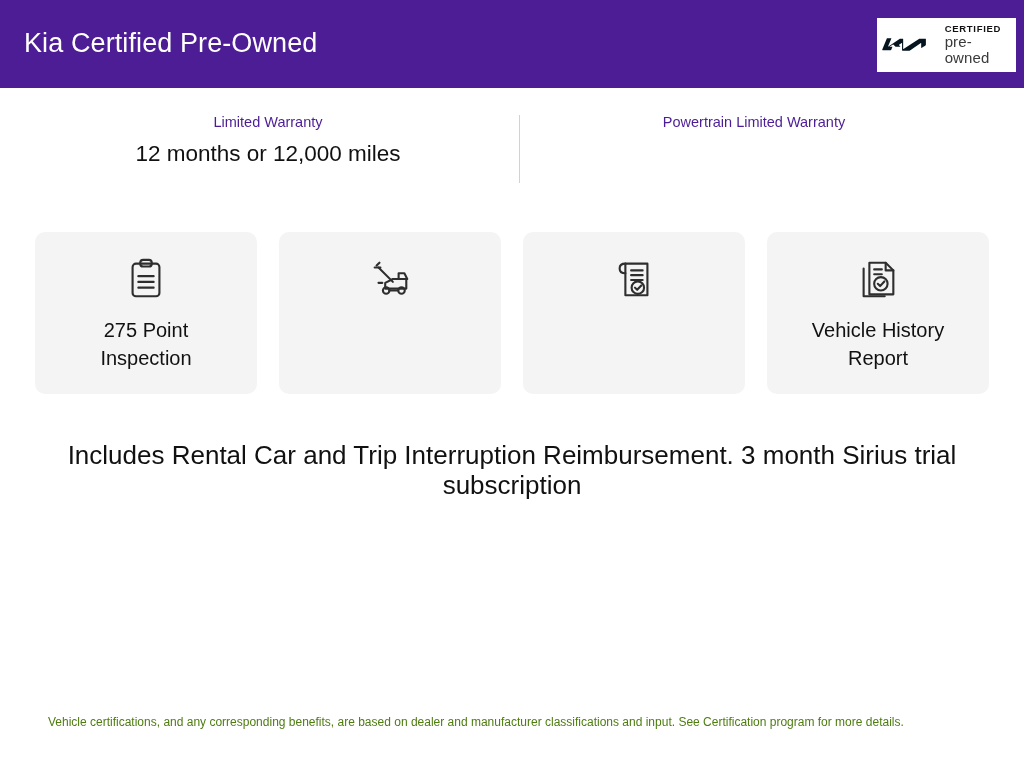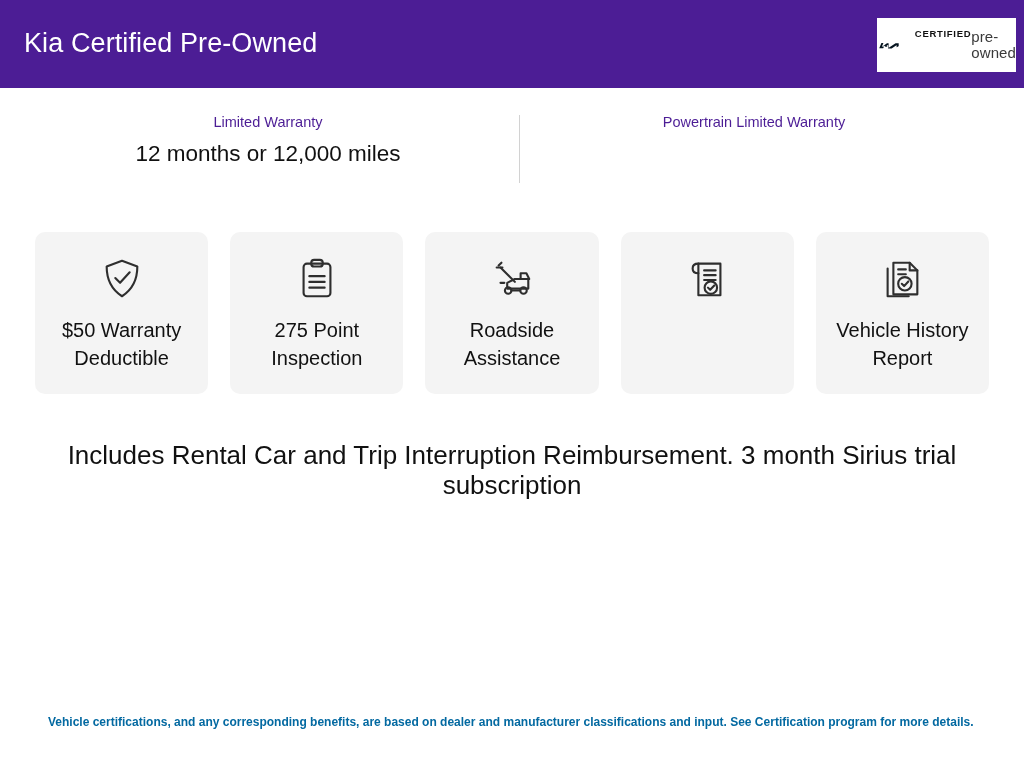--- a/index.html
+++ b/index.html
@@ -51,21 +51,21 @@
     display: block;
     width: 54px;
     height: 18px;
   }
   .logo-divider {
     width: 0px;
     height: 22px;
   }
   .logo-text {
     display: flex;
-    flex-direction: row;
+    flex-direction: column;
     align-items: flex-start;
     line-height: 1.05;
   }
   .logo-certified {
     font-size: 9.5px;
     font-weight: 700;
     letter-spacing: 0.7px;
     color: #111111;
   }
   .logo-preowned {
@@ -165,22 +165,22 @@
   }
 
   
   .footer {
     position: absolute;
     left: 48px;
     top: 713px;
     width: 936px;
     font-size: 12px;
     line-height: 18px;
-    color: #0369a1;
-    font-weight: 700;
+    color: #4d7c0f;
+    font-weight: 400;
   }
 </style>
 </head>
 <body>
 
 <div class="header">
   <div class="header-title">Kia Certified Pre-Owned</div>
 
   <div class="logo-box">
     <span class="logo-mark">
@@ -202,30 +202,20 @@
     <div class="warranty-value">12 months or 12,000 miles</div>
   </div>
   <div class="warranty-divider"></div>
   <div class="warranty-col right">
     <div class="warranty-label">Powertrain Limited Warranty</div>
   </div>
 </div>
 
 <div class="cards">
 
-  <div class="card">
-    <span class="card-icon">
-      <svg viewBox="0 0 48 48" fill="none" stroke="currentColor" stroke-width="2.2" stroke-linecap="round" stroke-linejoin="round" xmlns="http://www.w3.org/2000/svg" aria-hidden="true">
-        <path d="M24 5 L40 11 C40 24 35 35 24 42 C13 35 8 24 8 11 Z"></path>
-        <path d="M17 23 l5 5 l10 -11"></path>
-      </svg>
-    </span>
-    <div class="card-label">$50 Warranty
-Deductible</div>
-  </div>
 
   <div class="card">
     <span class="card-icon">
       <svg viewBox="0 0 48 48" fill="none" stroke="currentColor" stroke-width="2.2" stroke-linecap="round" stroke-linejoin="round" xmlns="http://www.w3.org/2000/svg" aria-hidden="true">
         <rect x="10" y="8" width="28" height="34" rx="3.5"></rect>
         <rect x="18" y="4" width="12" height="7" rx="3"></rect>
         <line x1="16" y1="21" x2="32" y2="21"></line>
         <line x1="16" y1="27" x2="32" y2="27"></line>
         <line x1="16" y1="33" x2="32" y2="33"></line>
       </svg>
@@ -241,22 +231,20 @@
         <path d="M33 24 v-6 h6 l3 6"></path>
         <circle cx="20" cy="36" r="3.4"></circle>
         <circle cx="36" cy="36" r="3.4"></circle>
         <line x1="23.4" y1="36" x2="32.6" y2="36"></line>
         <path d="M27 27 L12 12"></path>
         <path d="M8 12 h6"></path>
         <path d="M10 10 l3 -3"></path>
         <path d="M12 28 h4"></path>
       </svg>
     </span>
-    <div class="card-label">Roadside
-Assistance</div>
   </div>
 
   <div class="card">
     <span class="card-icon">
       <svg viewBox="0 0 48 48" fill="none" stroke="currentColor" stroke-width="2.2" stroke-linecap="round" stroke-linejoin="round" xmlns="http://www.w3.org/2000/svg" aria-hidden="true">
         <path d="M15 8 h23 v33 h-23 z"></path>
         <path d="M15 8 c-4 0 -6 2 -6 5 c0 3 2 5 6 5"></path>
         <line x1="21" y1="15" x2="33" y2="15"></line>
         <line x1="21" y1="20" x2="33" y2="20"></line>
         <line x1="21" y1="25" x2="33" y2="25"></line>

